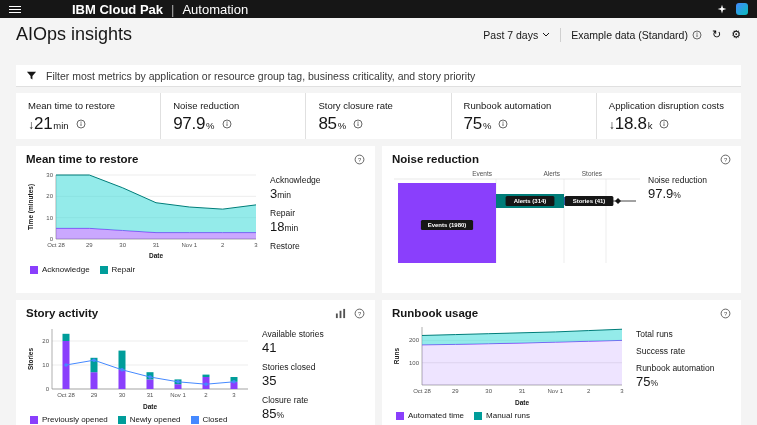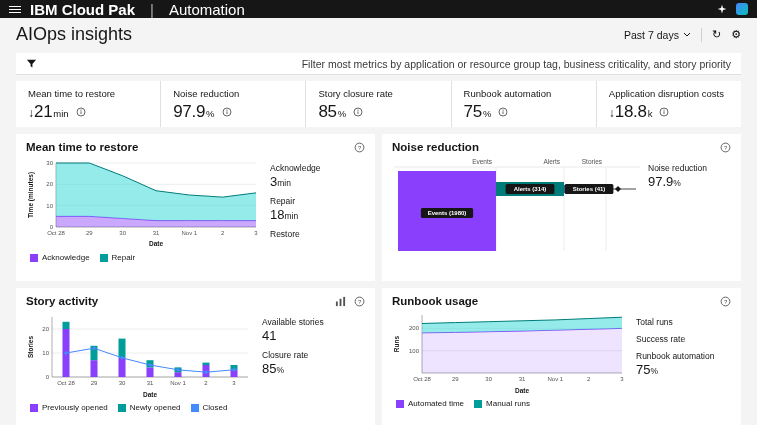--- a/index.html
+++ b/index.html
@@ -8,37 +8,37 @@
     width:757px; height:425px; overflow:hidden;
     background:#f4f4f4; color:#161616;
     font-family:"Liberation Sans","DejaVu Sans",sans-serif;
   }
   svg text { font-family:"Liberation Sans","DejaVu Sans",sans-serif; }
 
   
   .topbar { height:18px; background:#161616; color:#fff; display:flex; align-items:center; padding:0 9px; gap:9px; }
   .hamburger { width:12px; display:flex; flex-direction:column; gap:2px; cursor:pointer; }
   .hamburger span { display:block; height:1px; background:#fff; }
-  .brand { font-size:15px; display:flex; gap:15px; align-items:center; white-space:nowrap; }
+  .brand { font-size:13px; display:flex; gap:8px; align-items:center; white-space:nowrap;margin-left:42px; }
   .brand .b { font-weight:700; }
   .brand .sep { color:#a8a8a8; }
   .top-right { margin-left:auto; display:flex; align-items:center; gap:9px; }
   .avatar { width:12px; height:12px; border-radius:3px; background:linear-gradient(135deg,#4589ff,#08bdba); }
 
   
   .subheader { display:flex; align-items:center; padding:6px 16px 4px; }
   .subheader h1 { margin:0; font-size:18px; font-weight:400; }
   .controls { margin-left:auto; display:flex; align-items:center; gap:10px; font-size:10.5px; }
   .ctrl { display:flex; align-items:center; gap:4px; background:none; border:none; padding:0; font:inherit; color:#161616; cursor:pointer; }
   .vdiv { width:1px; height:14px; background:#d0d0d0; }
   .uni-icon { font-size:11px; line-height:1; }
 
   
-  .filterbar { margin:4px 16px 0; height:22px; background:#fff; border-bottom:1px solid #e0e0e0;
-    display:flex; align-items:center; gap:9px; padding:0 10px; font-size:10.5px; color:#393939;justify-content:space-between; }
+  .filterbar { margin:16px 16px 0; height:22px; background:#fff; border-bottom:1px solid #e0e0e0;
+    display:flex; align-items:center; gap:9px; padding:0 10px; font-size:10.5px; color:#393939; }
 
   
   .metrics { margin:6px 16px 0; background:#fff; display:flex; height:46px; }
   .metric { flex:1; padding:7px 12px 0; border-left:1px solid #e0e0e0; min-width:0; }
   .metric:first-child { border-left:none; }
   .m-label { font-size:9.5px; margin-bottom:3px; white-space:nowrap; }
   .m-value { display:flex; align-items:baseline; }
   .arrow { font-size:12px; }
   .val { font-size:17px; font-weight:300; letter-spacing:-0.3px; }
   .unit { font-size:9.5px; margin-left:1px; }
@@ -93,20 +93,28 @@
   <div class="subheader">
     <h1>AIOps insights</h1>
     <div class="controls">
       <button class="ctrl">
         <span>Past 7 days</span>
         <svg width="8" height="5" viewBox="0 0 8 5">
             <polyline points="1,1 4,4 7,1" fill="none" stroke="#161616" stroke-width="1"></polyline>
           </svg>
       </button>
       <span class="vdiv"></span>
+      <button class="ctrl">
+        <span>Example data (Standard)</span>
+        <svg width="10" height="10" viewBox="0 0 16 16">
+            <circle cx="8" cy="8" r="6.4" fill="none" stroke="#525252" stroke-width="1.4"></circle>
+            <rect x="7.3" y="7" width="1.4" height="4.2" fill="#525252"></rect>
+            <circle cx="8" cy="4.9" r="1" fill="#525252"></circle>
+          </svg>
+      </button>
       <button class="icon-btn uni-icon">↻</button>
       <button class="icon-btn uni-icon">⚙</button>
     </div>
   </div>
 
   <div class="filterbar">
     <svg width="11" height="11" viewBox="0 0 12 12">
         <path d="M1 2 h10 l-4 4.5 v3.8 l-2 -1.2 v-2.6 Z" fill="#161616"></path>
       </svg>
     <span>Filter most metrics by application or resource group tag, business criticality, and story priority</span>
@@ -383,20 +391,24 @@
             </span>
             </div>
         </div>
         <div class="stats">
 
         <div class="stat">
             <div class="s-label">Available stories</div>
             <div class="s-value"><span>41</span></div>
           </div>
             <div class="stat">
+            <div class="s-label">Stories closed</div>
+            <div class="s-value"><span>35</span></div>
+          </div>
+            <div class="stat">
             <div class="s-label">Closure rate</div>
             <div class="s-value"><span>85</span><span class="s-unit">%</span></div>
           </div>
           </div>
       </div>
     </section>
 
     <section class="card">
       <div class="card-head">
         <h2>Runbook usage</h2>

